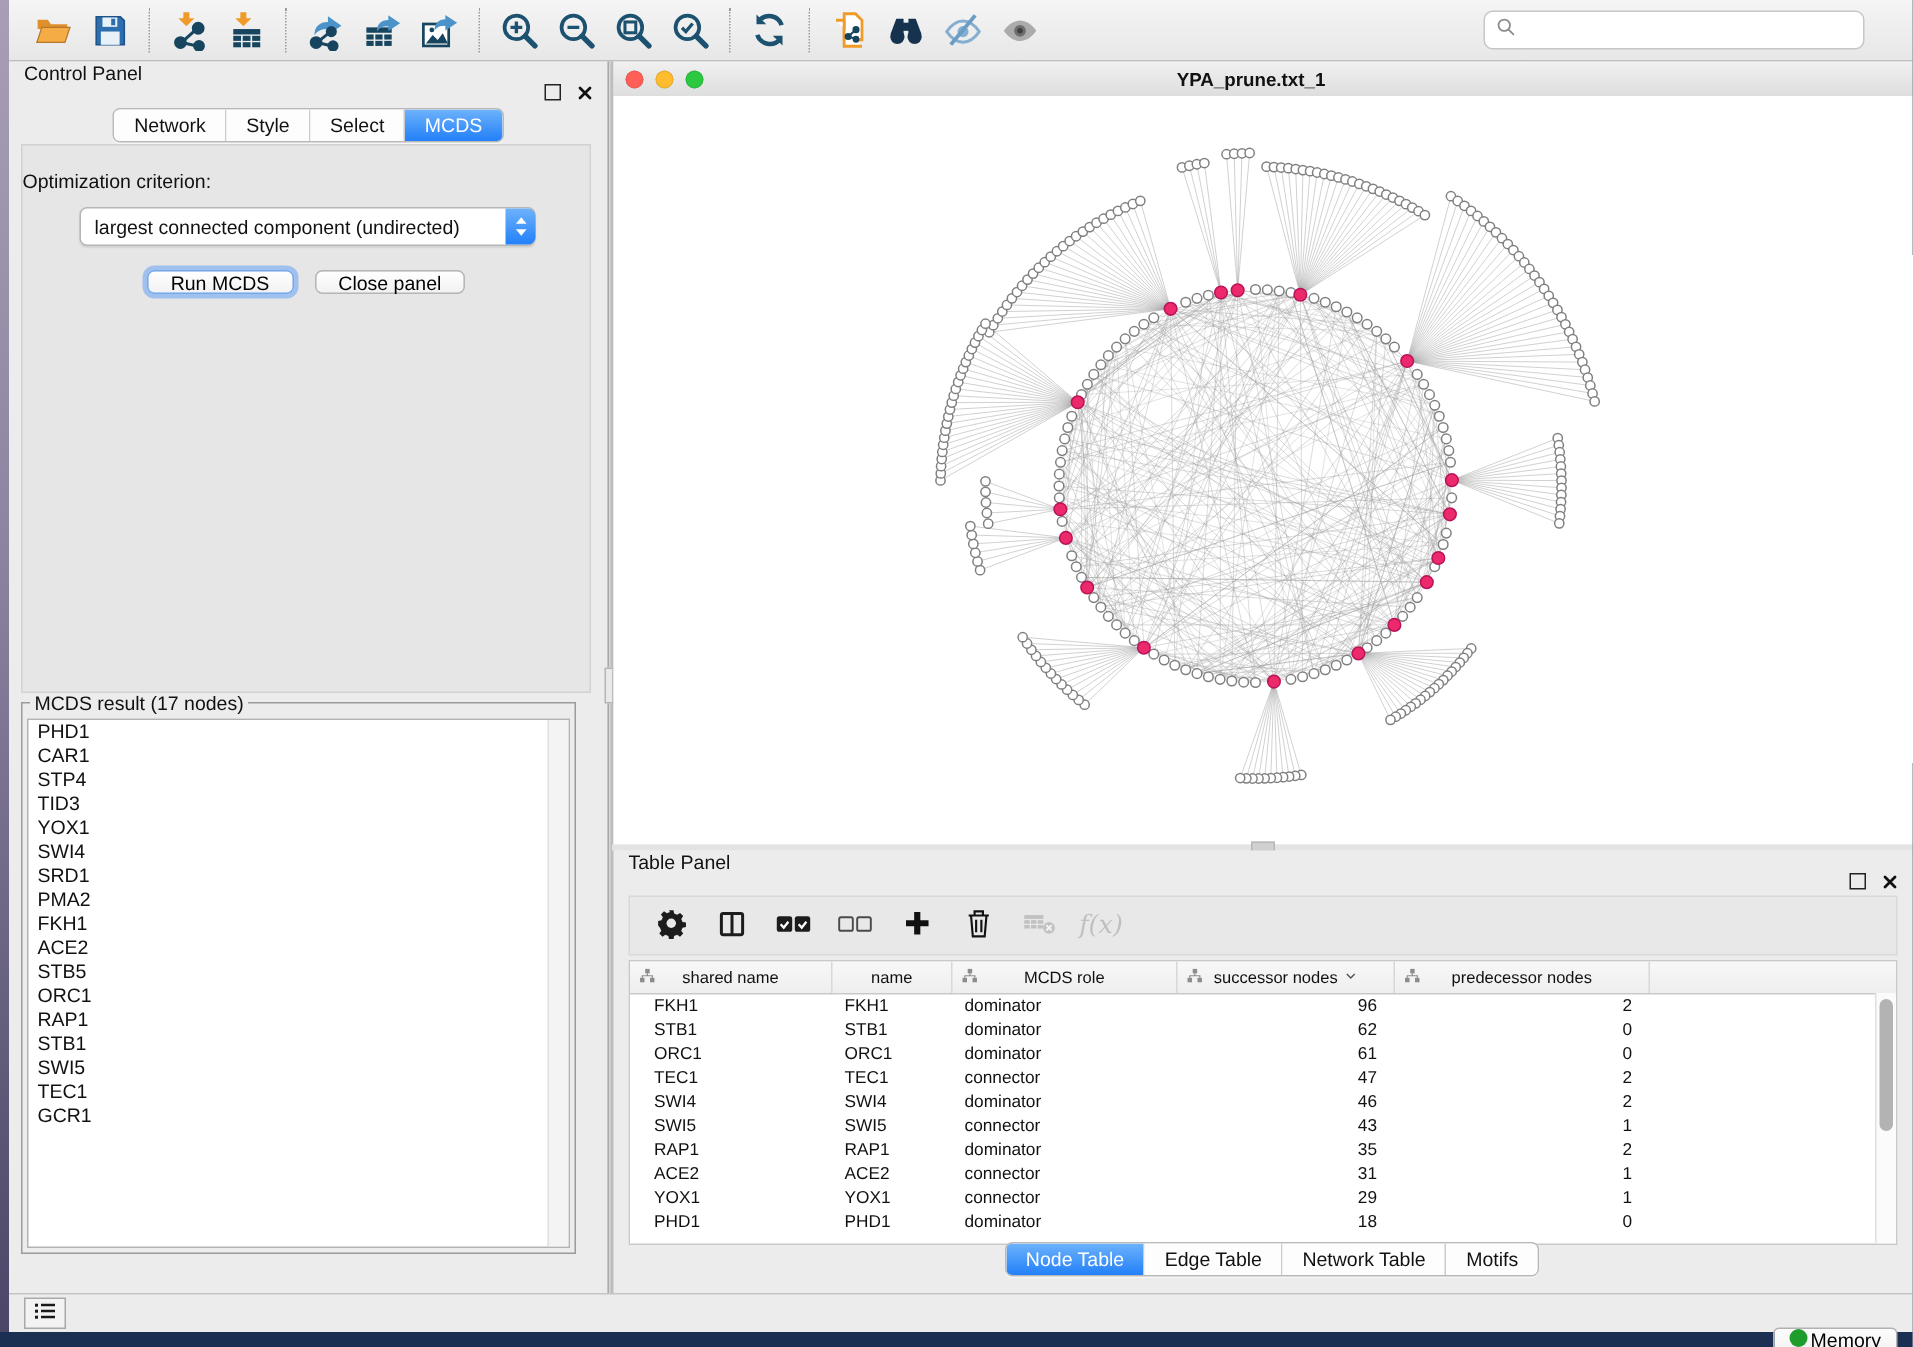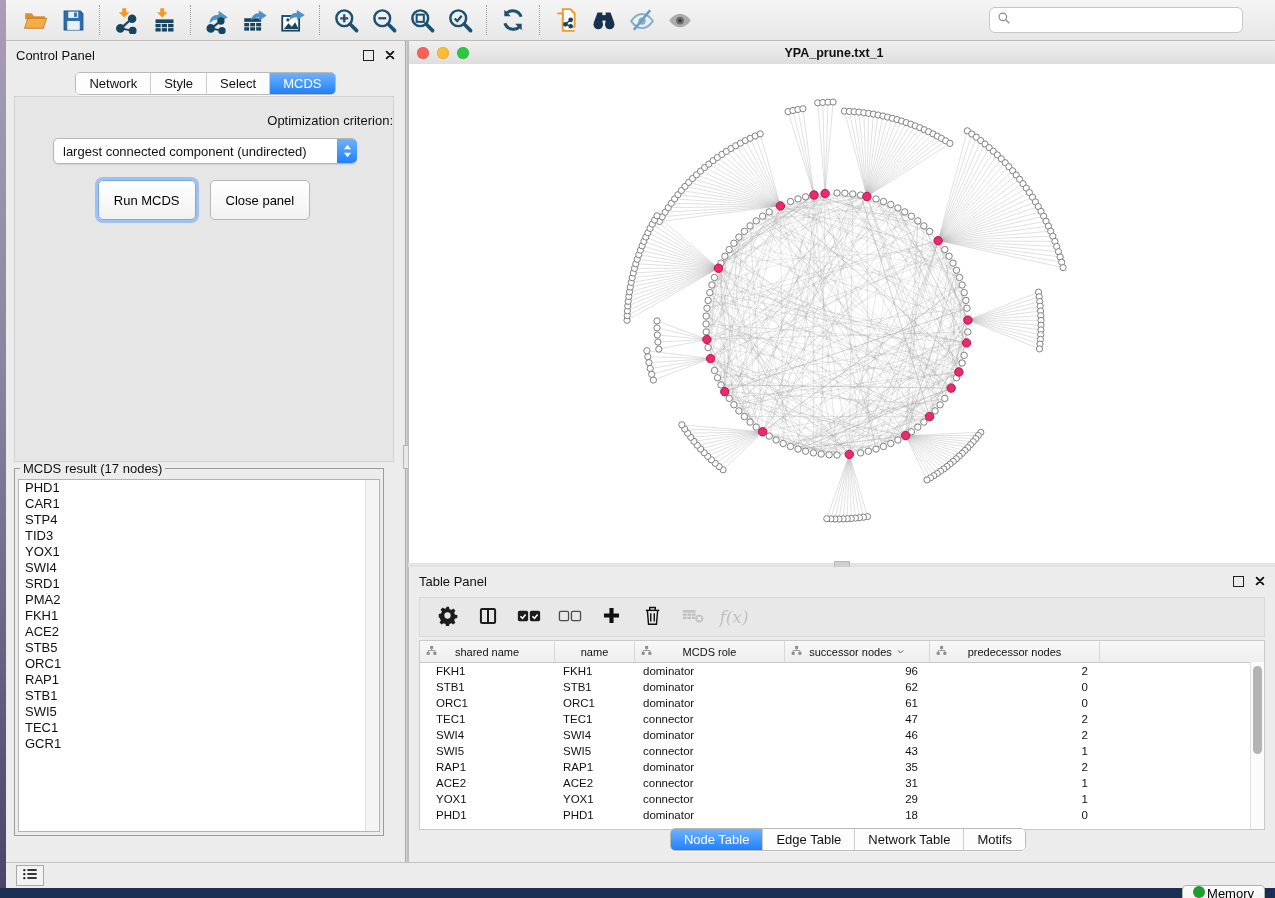--- a/index.html
+++ b/index.html
@@ -23,44 +23,44 @@
        padding:0 7px;gap:6px;}
   .search-box input{border:none;outline:none;flex:1;font-size:13px;background:transparent;
        font-family:inherit;}
 
   
   .control-panel{position:absolute;left:0;top:41px;width:399px;bottom:26px;background:#ececec;}
   .v-split{position:absolute;left:399px;top:41px;width:3px;bottom:26px;background:#d6d6d6;
        border-left:1px solid #a9a9a9;border-right:1px solid #bdbdbd;box-sizing:border-box;}
   .v-split .handle{position:absolute;top:404px;left:-3px;width:9px;height:22px;
        background:#e9e9e9;border:1px solid #b5b5b5;}
-  .panel-header{height:28px;display:flex;align-items:center;padding:0 10px;font-size:13px;}
+  .panel-header{height:28px;display:flex;align-items:flex-start;padding:0 10px;font-size:13px;flex-direction:column;}
   .win-btns{margin-left:auto;display:flex;gap:11px;align-items:center;}
   .float-glyph{width:9px;height:9px;border:1.6px solid #222;background:transparent;}
   .close-glyph svg{display:block;}
 
   .seg{display:inline-flex;background:#fff;border:1px solid #b9b9b9;border-radius:5px;
        overflow:hidden;font-size:13px;box-shadow:0 1px 0 rgba(255,255,255,.6);}
   .seg-btn{padding:3px 13px;border-right:1px solid #ccc;color:#111;background:#fdfdfd;
        white-space:nowrap;}
   .seg-btn:last-child{border-right:none;}
   .seg-btn.active{background:linear-gradient(#6db2fc,#2280f8);color:#fff;}
   .cp-tabs{position:absolute;left:0;right:0;top:31px;text-align:center;}
 
   .cp-inner{position:absolute;left:8px;right:11px;top:55px;height:364px;background:#e6e6e6;
        border:1px solid #d2d2d2;}
-  .opt-label{margin-top:16px;text-align:right;font-size:13px;}
+  .opt-label{margin-top:16px;text-align:left;font-size:13px;}
   .select{margin:10px 36px 16px 38px;height:24px;background:#fff;border:1px solid #b6b6b6;
        border-radius:5px;display:flex;align-items:center;position:relative;
        box-shadow:0 1px 1px rgba(0,0,0,.08);gap:28px;}
   .select .sel-text{flex:1;font-size:13px;padding-left:9px;white-space:nowrap;overflow:hidden;}
   .select .stepper{width:20px;height:24px;margin-right:-1px;border-radius:0 5px 5px 0;
        background:linear-gradient(#6db2fc,#2280f8);display:flex;align-items:center;justify-content:center;}
   .btn-row{margin-top:12px;display:flex;justify-content:center;gap:14px;}
-  .mac-btn{height:40px;padding:0 15px;background:linear-gradient(#ffffff,#f2f2f2);
+  .mac-btn{height:16px;padding:0 15px;background:linear-gradient(#ffffff,#f2f2f2);
        border:1px solid #b6b6b6;border-radius:5px;font-size:13px;font-family:inherit;}
   .mac-btn.focused{border-color:#74a9f0;box-shadow:0 0 0 3px rgba(90,156,245,.5);}
 
   fieldset.result{position:absolute;left:8px;width:370px;top:420px;height:375px;
        border:1px solid #9b9b9b;margin:0;padding:3px;box-sizing:border-box;background:transparent;}
   fieldset.result legend{font-size:13px;padding:0 3px;margin-left:2px;}
   .listbox{position:relative;width:100%;height:100%;background:#fff;
        border:1px solid #b3b3b3;box-sizing:border-box;overflow:hidden;}
   .list-scroll-track{position:absolute;right:0;top:0;bottom:0;width:13px;background:#f4f4f4;
        border-left:1px solid #e0e0e0;}

